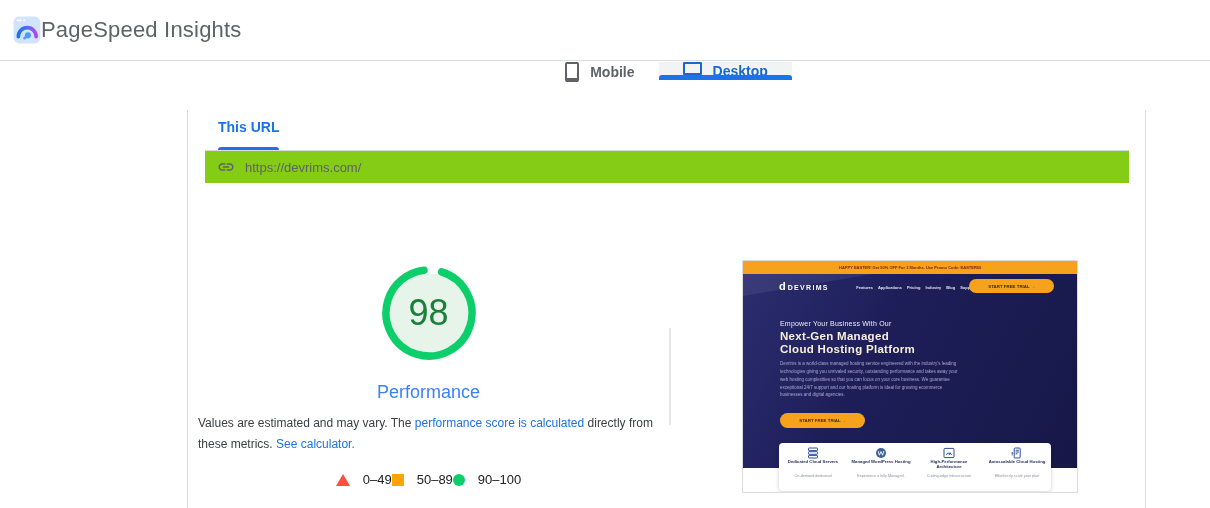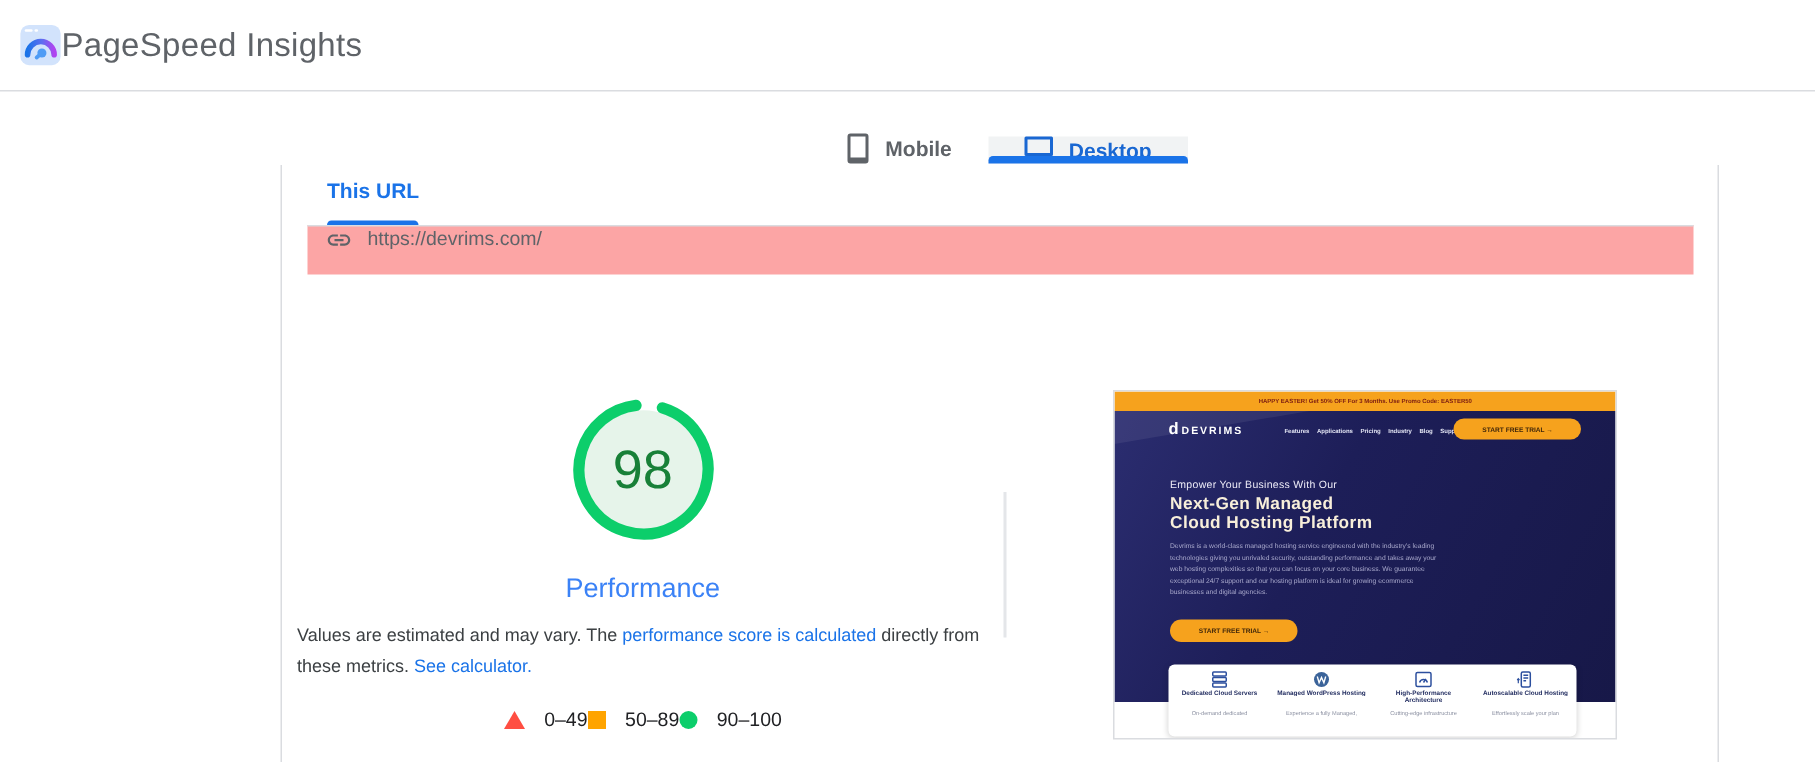--- a/index.html
+++ b/index.html
@@ -4,34 +4,34 @@
 <style>
   html,body { margin:0; padding:0; background:#fff; }
   body { width:1210px; height:508px; font-family:"Liberation Sans", sans-serif; overflow:hidden; }
   #stage { position:relative; width:1210px; height:508px; background:#fff; overflow:hidden; }
 
   
   .psi-header { position:absolute; top:0; left:0; right:0; height:61px; border-bottom:1px solid #dadce0; display:flex; align-items:center; padding-left:13px; box-sizing:border-box; background:#fff; }
   .psi-title { font-size:22px; color:#5f6368; letter-spacing:.2px; }
 
   
-  .device-tabs { position:absolute; top:62px; left:187px; width:959px; height:47px; display:flex; justify-content:center; align-items:flex-end; }
+  .device-tabs { position:absolute; top:62px; left:187px; width:959px; height:47px; display:flex; justify-content:center; align-items:flex-start; }
   .tab { display:flex; align-items:center; gap:11px; padding:0 24px; font-size:14px; font-weight:bold; color:#5f6368; cursor:pointer; }
   .tab.selected { color:#1967d2; background:#f1f3f4; position:relative; }
   .tab.selected::after { content:""; position:absolute; left:0; right:0; bottom:0; height:5px; background:#1a73e8; border-radius:3px 3px 0 0; }
   .phone-icon { width:10px; height:14px; border:2px solid #5f6368; border-bottom-width:4px; border-radius:2px; }
   .laptop-icon { width:15px; height:9px; border:2px solid #1967d2; border-radius:1px; position:relative; margin-bottom:5px; }
   .laptop-icon::after { content:""; position:absolute; left:-3px; right:-3px; bottom:-6px; height:2px; background:#1967d2; border-radius:1px; }
 
   
   .panel { position:absolute; top:110px; left:187px; width:959px; height:398px; border-left:1px solid #dadce0; border-right:1px solid #dadce0; box-sizing:border-box; background:#fff; }
   .url-tab-wrap { position:absolute; top:9px; left:30px; cursor:pointer; }
   .url-tab-label { display:block; font-size:14px; font-weight:bold; color:#1a73e8; }
   .url-tab-underline { margin-top:12px; height:4px; background:#1a73e8; border-radius:3px 3px 0 0; }
-  .url-bar { position:absolute; top:40px; left:17px; right:16px; height:33px; background:#fca5a5; border-top:1px solid #dadce0; display:flex; padding-left:12px; gap:10px; box-sizing:border-box; }
+  .url-bar { position:absolute; top:40px; left:17px; right:16px; height:33px; background:#84cc16; border-top:1px solid #dadce0; display:flex; align-items:center; padding-left:12px; gap:10px; box-sizing:border-box; }
   .url-text { font-size:13px; color:#5f6368; }
 
   
   .gauge-area { position:absolute; left:0; top:155px; width:481px; }
   .gauge-wrap { position:relative; width:96px; height:96px; margin:0 auto; }
   .gauge-score { position:absolute; inset:0; display:flex; align-items:center; justify-content:center; font-size:36px; color:#188038; }
   .perf-label { position:absolute; top:272px; left:0; width:481px; text-align:center; font-size:18px; color:#3b82f6; }
   .disclaimer { position:absolute; top:303px; left:10px; width:461px; font-size:12px; line-height:21px; color:#3c4043; }
   .disclaimer a { color:#1a73e8; text-decoration:none; cursor:pointer; }
   .legend { position:absolute; top:362px; left:0; width:481px; display:flex; justify-content:center; align-items:center; font-size:13px; color:#202124; }

